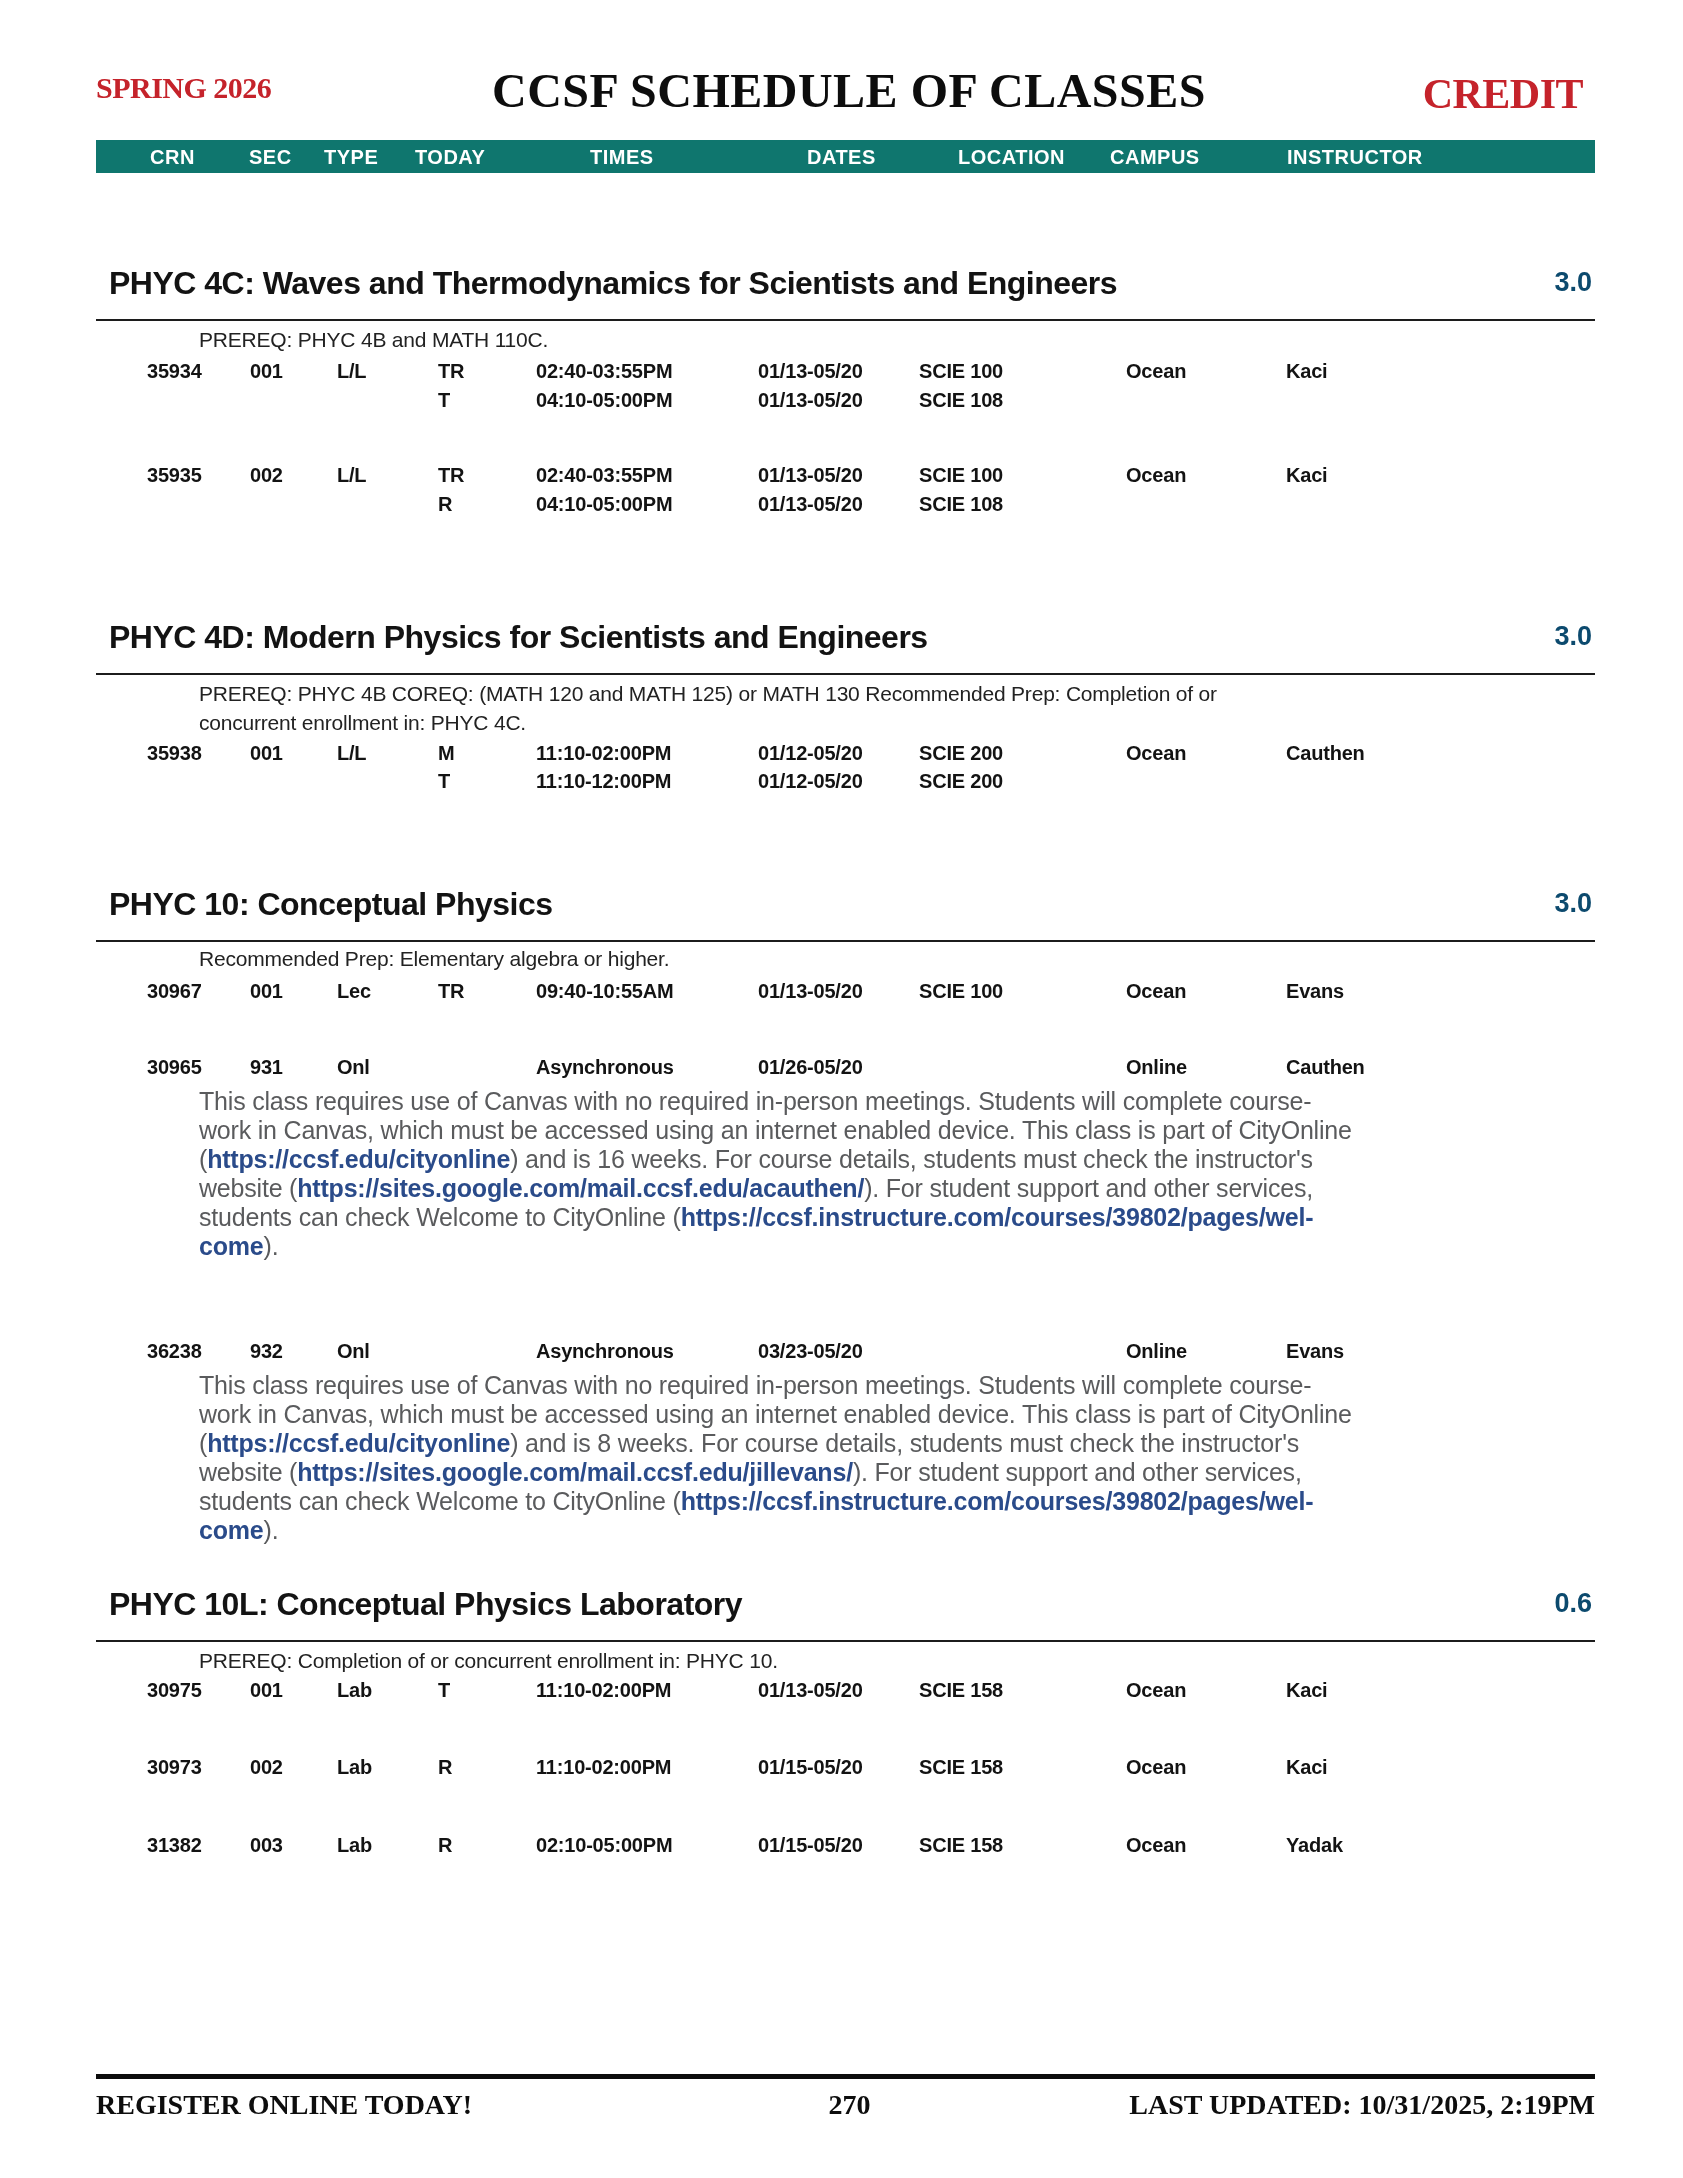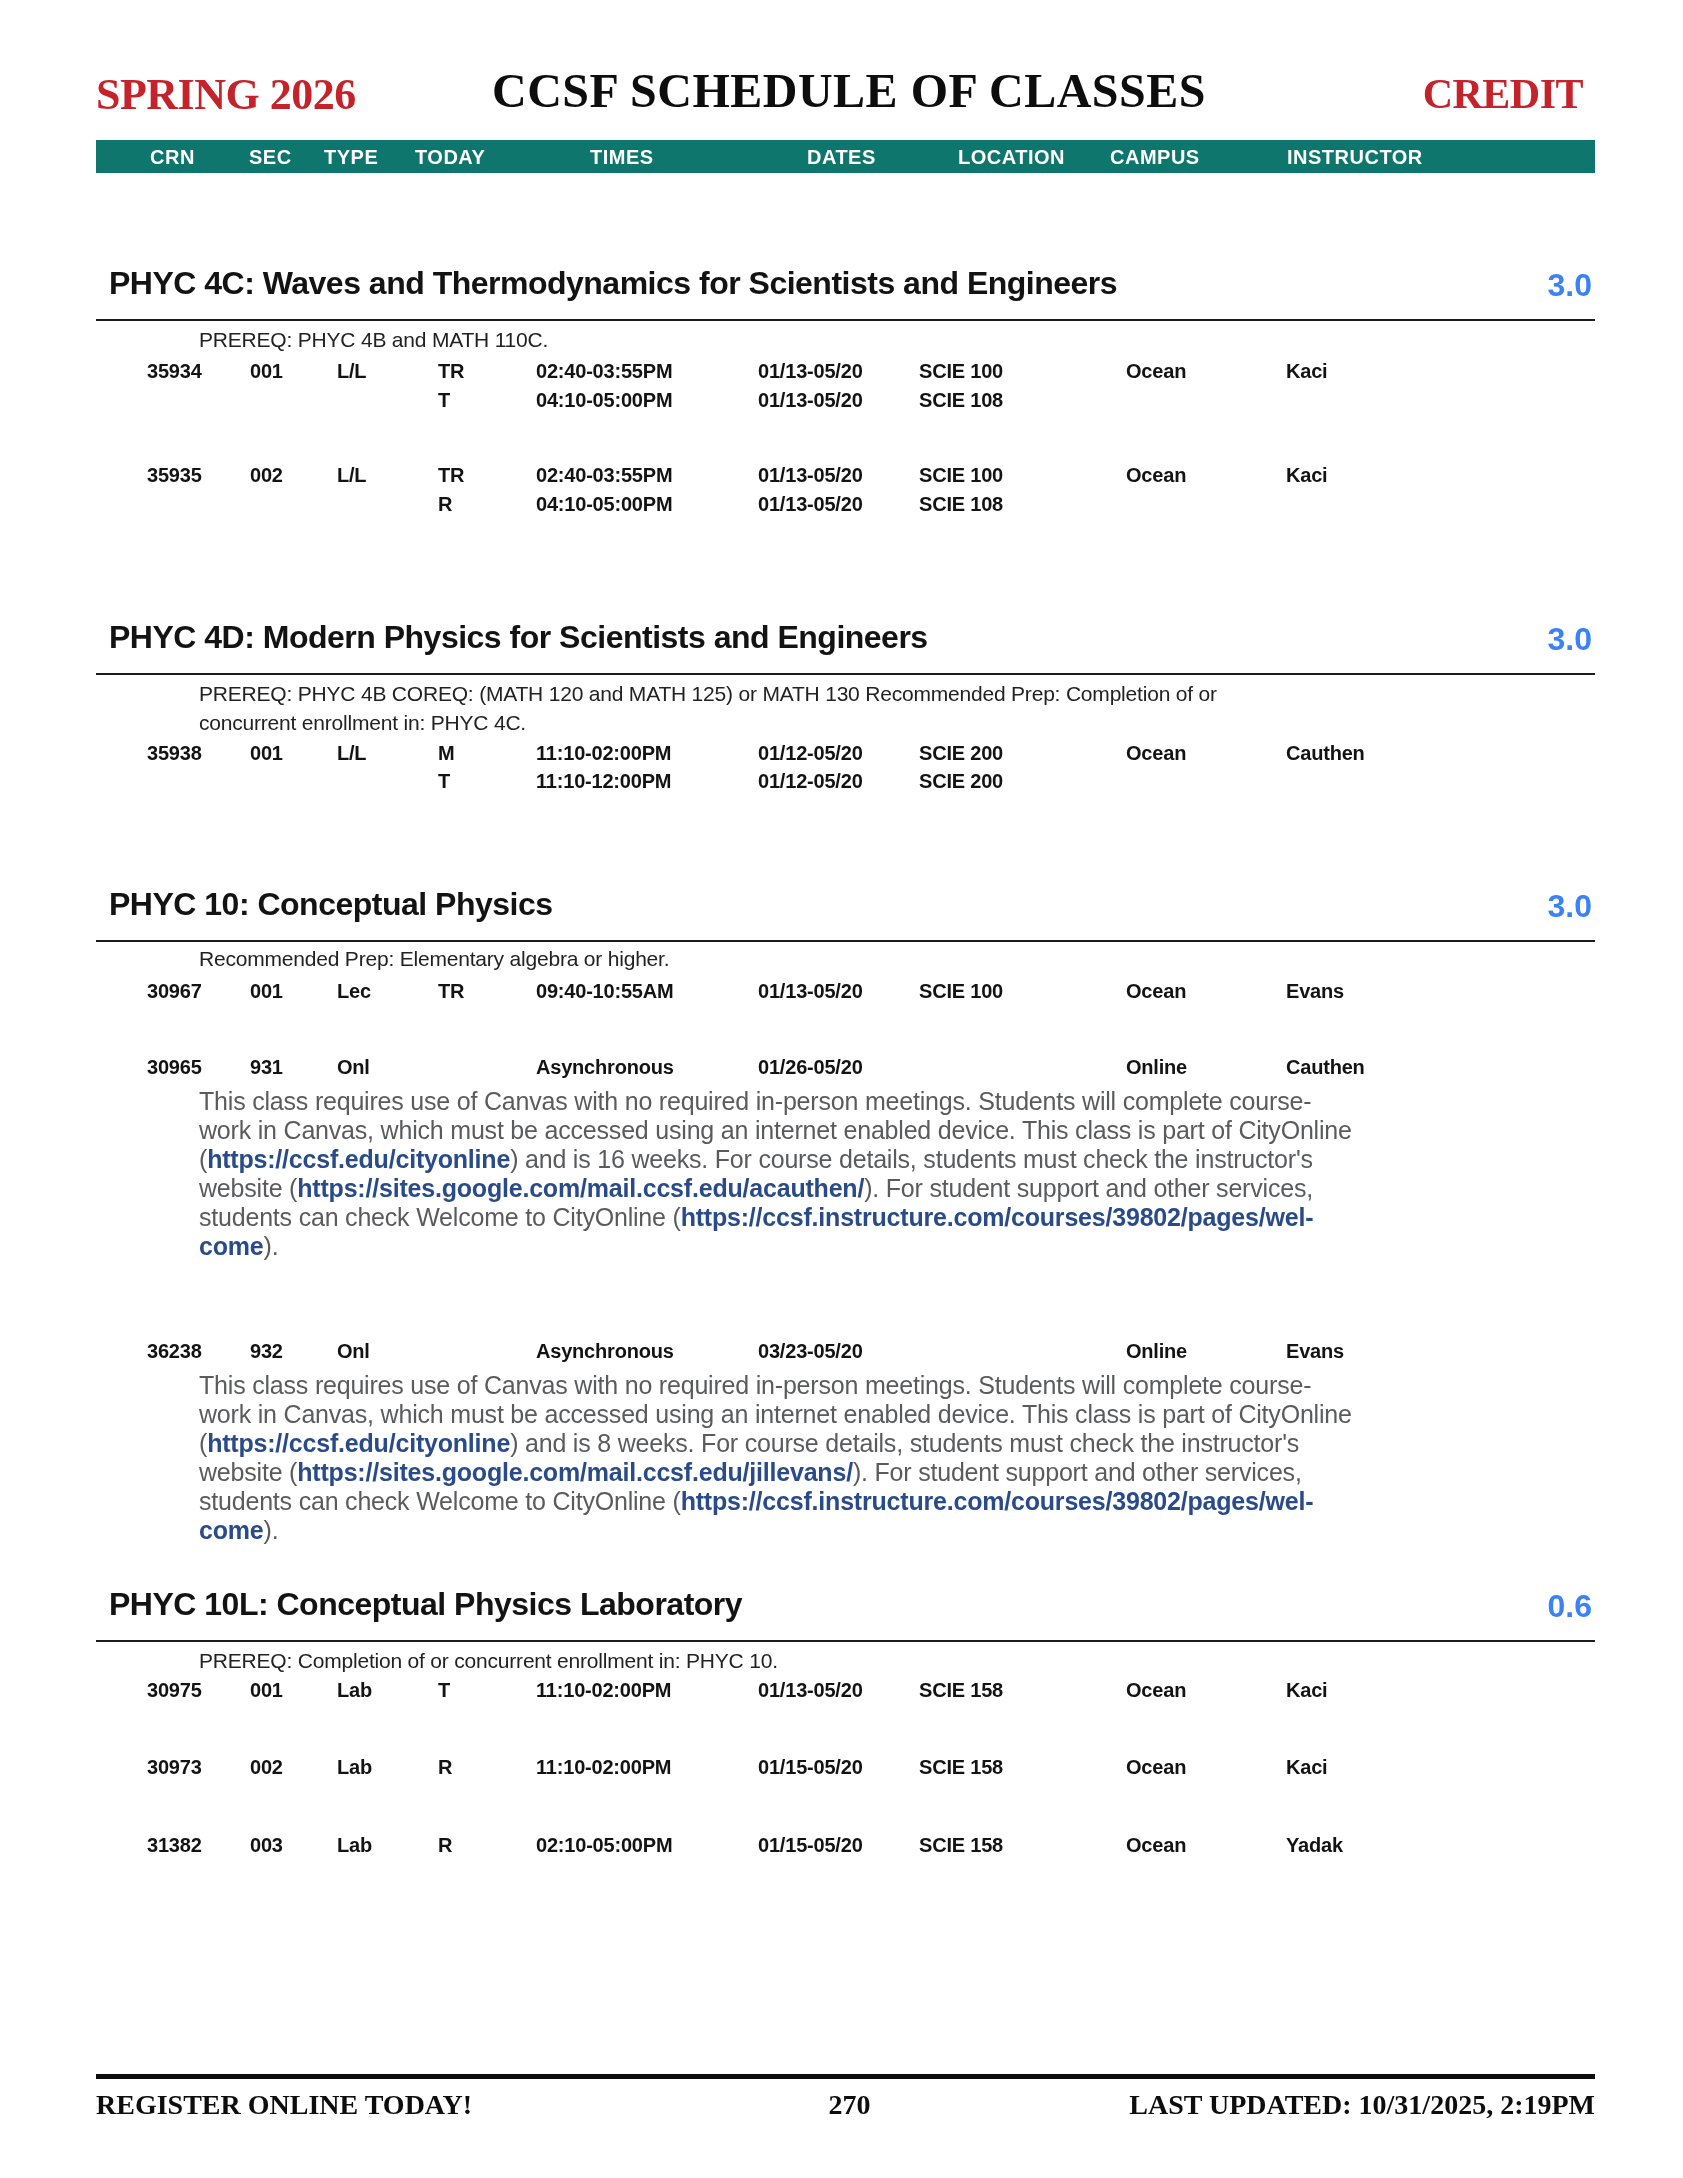--- a/index.html
+++ b/index.html
@@ -2,34 +2,34 @@
 <html><head>
 <meta charset="utf-8">
 <style>
   html,body{margin:0;padding:0;background:#e8e8e8;}
   .page{position:relative;width:1683px;height:2178px;background:#ffffff;margin:0 auto;
         font-family:"Liberation Sans",sans-serif;color:#131313;overflow:hidden;}
 
   
   .masthead{position:absolute;top:57px;left:96px;width:1499px;height:61px;
             font-family:"Liberation Serif",serif;font-weight:bold;}
-  .mast-term{position:absolute;left:0;top:16px;font-size:44px;line-height:1;color:#c5232b;letter-spacing:-0.5px;}
+  .mast-term{position:absolute;left:0;top:16px;font-size:30px;line-height:1;color:#c5232b;letter-spacing:-0.5px;}
   .mast-title{position:absolute;left:396px;top:10px;font-size:48px;line-height:1;color:#0d0d0d;letter-spacing:0.5px;}
   .mast-credit{position:absolute;right:12px;top:16px;font-size:42px;line-height:1;color:#c5232b;letter-spacing:-0.5px;}
 
   
   .colbar{position:absolute;top:140px;left:96px;width:1499px;height:33px;background:#0f766e;}
   .colbar span{position:absolute;top:6px;color:#ffffff;font-size:20px;font-weight:bold;letter-spacing:0.5px;white-space:nowrap;}
   .h0{left:54px}.h1{left:153px}.h2{left:228px}.h3{left:319px}.h4{left:494px}
   .h5{left:711px}.h6{left:862px}.h7{left:1014px}.h8{left:1191px}
 
   
   .course{position:absolute;left:96px;width:1499px;}
   .ctitle{position:absolute;top:0;left:13px;font-size:32px;font-weight:bold;letter-spacing:-0.5px;white-space:nowrap;color:#131313;}
-  .ccredit{position:absolute;top:2px;right:3px;font-size:32px;font-weight:bold;color:#3b82f6;}
+  .ccredit{position:absolute;top:2px;right:3px;font-size:27px;font-weight:bold;color:#0c4a6e;}
   .crule{position:absolute;top:54px;left:0;width:100%;height:2px;background:#1c1c1c;}
   .note{position:absolute;left:103px;font-size:21px;line-height:24px;color:#222222;white-space:nowrap;letter-spacing:-0.2px;}
 
   
   .mrow{position:absolute;left:0;width:100%;height:29px;}
   .cell{position:absolute;top:0;font-size:20px;font-weight:bold;color:#131313;white-space:nowrap;letter-spacing:-0.2px;}
   .cCRN{left:51px}.cSEC{left:154px}.cTYPE{left:241px}.cDAYS{left:342px}.cTIMES{left:440px}
   .cDATES{left:662px}.cLOC{left:823px}.cCAM{left:1030px}.cINS{left:1190px}
 
   

